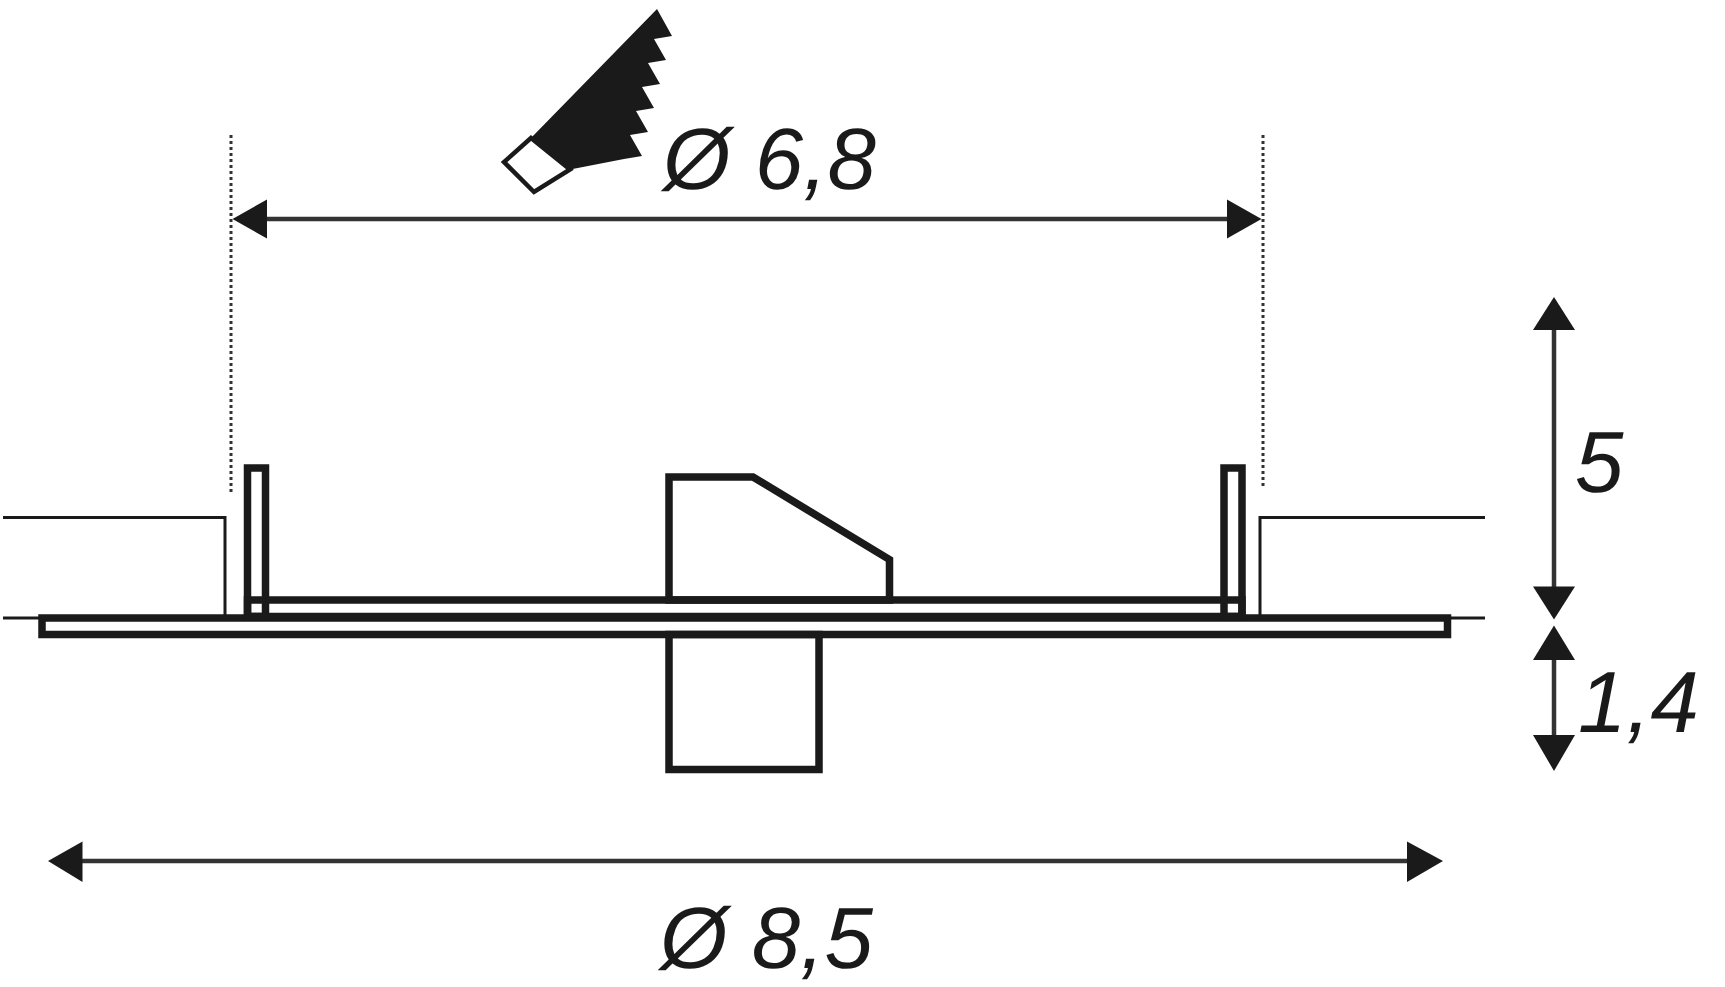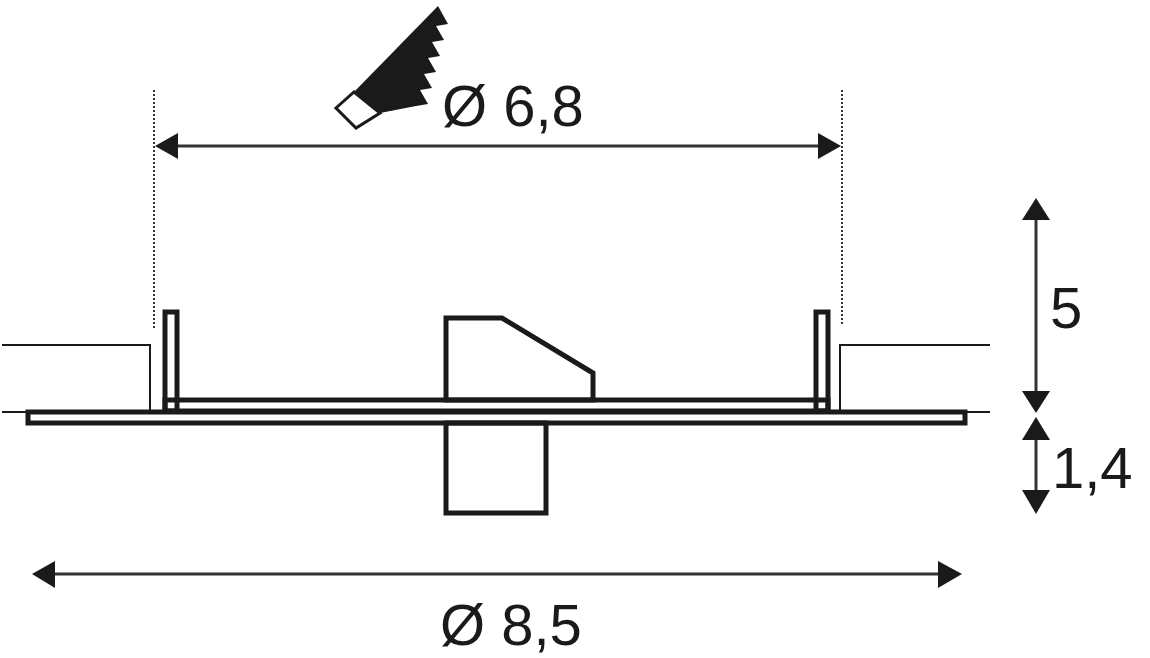--- a/index.html
+++ b/index.html
@@ -1,17 +1,17 @@
 <!DOCTYPE html>
 <html><head>
   <meta charset="utf-8">
   <style>
     html, body { margin: 0; padding: 0; background: #ffffff; }
     body { width: 1150px; height: 658px; overflow: hidden; }
-    #canvas { position: relative; width: 1150px; height: 658px; }
+    #canvas { position: relative; width: 1150px; height: 658px; font-style: italic; }
     svg { position: absolute; left: 0; top: 0; }
     .dim-label {
       font-family: "Liberation Sans", sans-serif;
       font-size: 58px;
       fill: #1a1a1a;
     }
     .thick { stroke: #1a1a1a; stroke-width: 5; fill: none; }
     .thin { stroke: #1a1a1a; stroke-width: 2; fill: none; }
     .dimline { stroke: #333333; stroke-width: 3; fill: none; }
     .dotted { stroke: #333333; stroke-width: 2; stroke-dasharray: 2 2; fill: none; }

